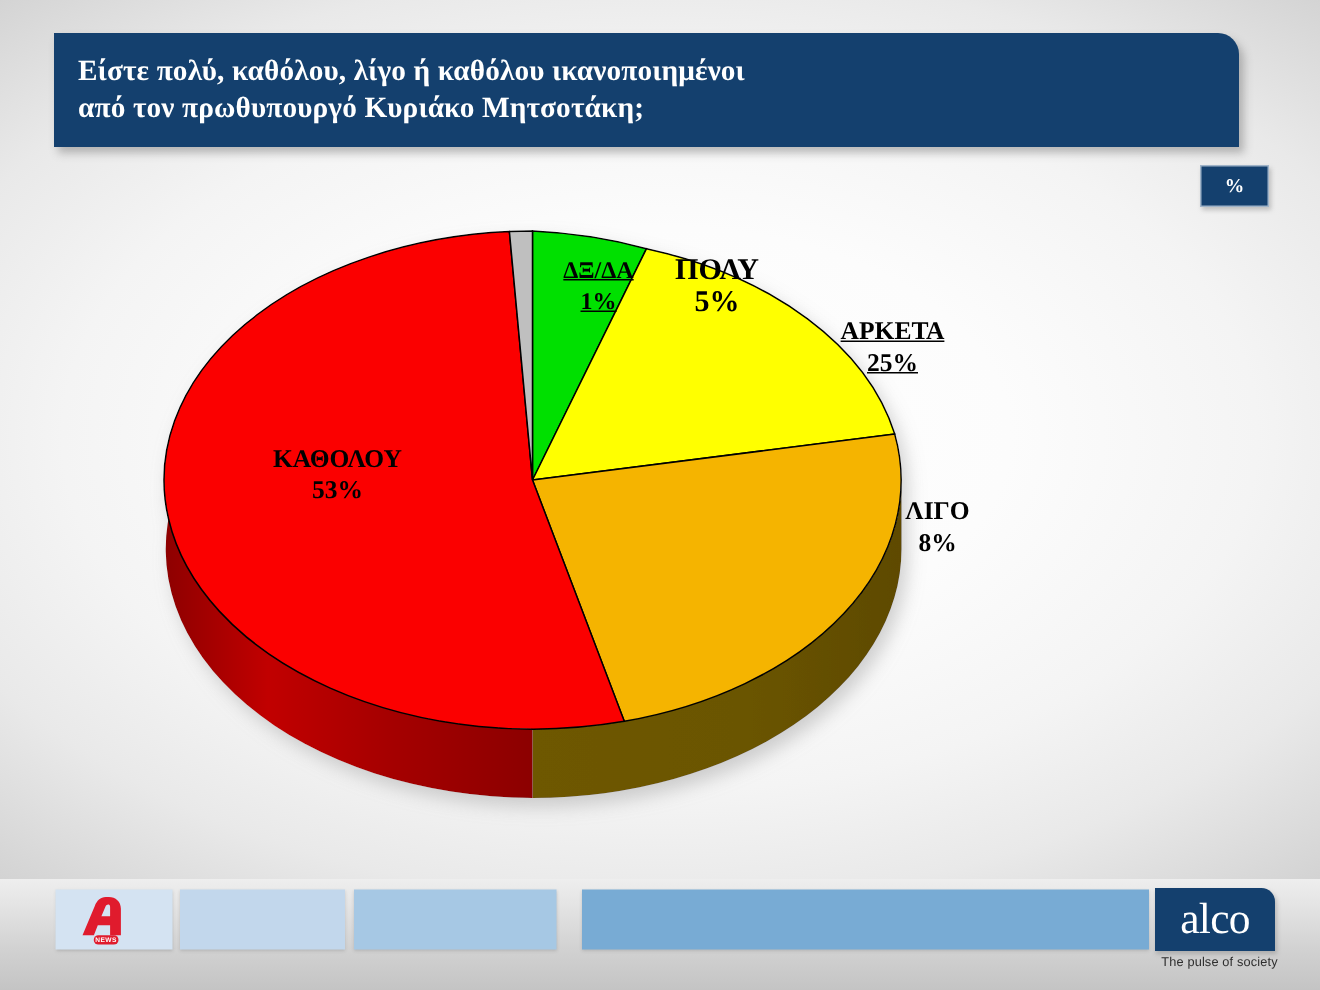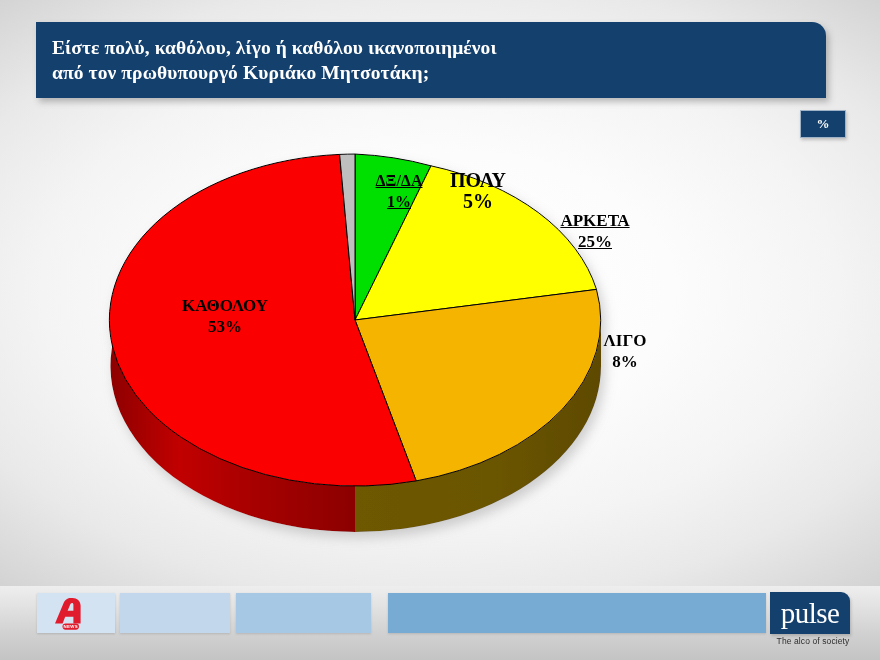--- a/index.html
+++ b/index.html
@@ -243,17 +243,17 @@
   <div class="anews">
     <svg width="52" height="36" viewBox="0 0 52 36">
       <path d="M20.5 2 C17 2 14.5 4.5 13.2 8 L5 27.5 L12.6 27.5 L15.2 20.8 L23.4 20.8 L23.4 27.5 L30.6 27.5 L30.6 9.8 C30.6 5 27 2 22.6 2 Z
                M17.6 14.8 L20.2 8.6 C20.8 7.2 22 6.8 22.8 7.2 C23.3 7.5 23.4 8.2 23.4 9 L23.4 14.8 Z" fill="#e01b2d"></path>
       <rect x="12.5" y="27.5" width="16.5" height="6.2" rx="3.1" fill="#e01b2d"></rect>
       <text x="20.7" y="32.3" text-anchor="middle" fill="#ffffff" font-family="Liberation Sans, sans-serif" font-size="4.4" font-weight="bold" letter-spacing="0.3">NEWS</text>
     </svg>
   </div>
 
   <div class="alco-box">
-    <span class="alco-word">pulse</span>
-  </div>
-  <div class="alco-tag">The alco of society</div>
+    <span class="alco-word">alco</span>
+  </div>
+  <div class="alco-tag">The pulse of society</div>
 
 </div>
 
 </body></html>

